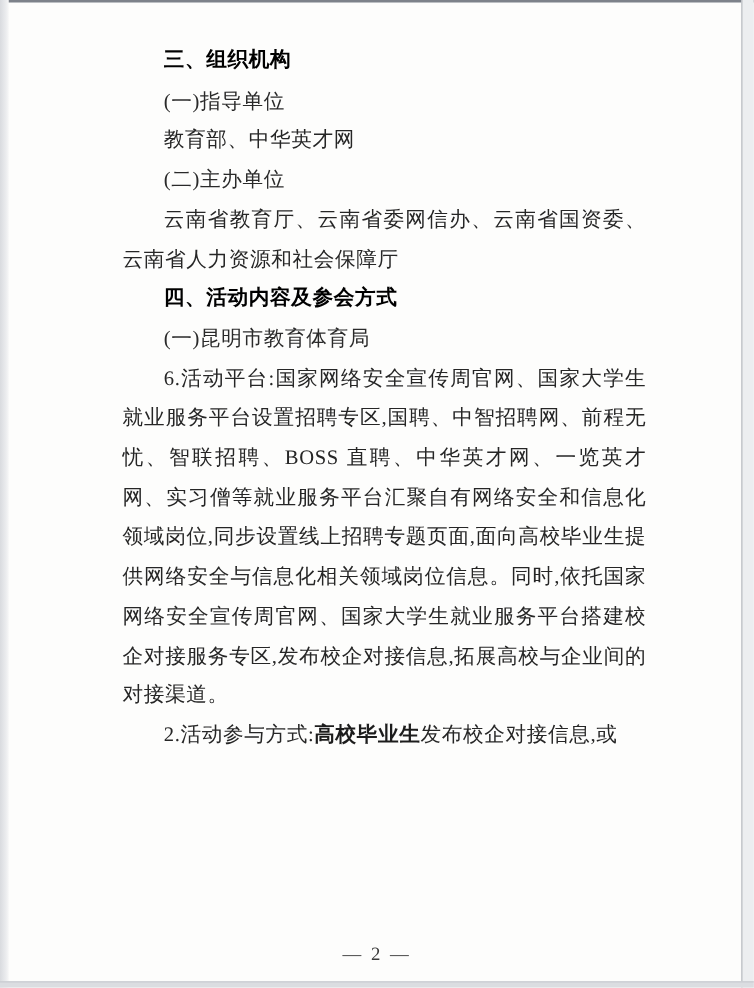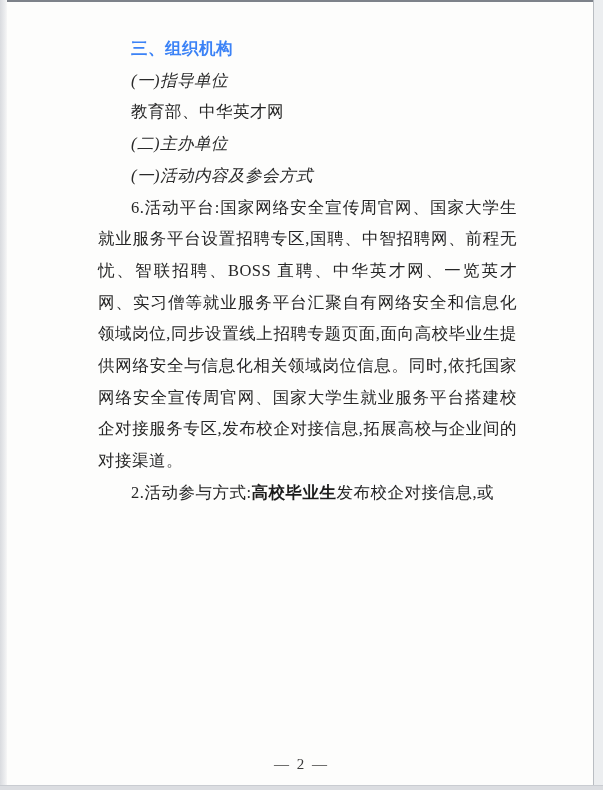--- a/index.html
+++ b/index.html
@@ -54,27 +54,26 @@
   .content p {
     margin: 0;
     line-height: 31.7px;
     text-indent: 2em;
     text-align: justify;
     text-justify: inter-character;
     letter-spacing: 0.5px;
   }
   .p-heading {
     font-weight: bold;
-    font-family: Liberation Serif, serif;
-    color: #3b82f6;
+    font-family: Liberation Mono, monospace;
+    color: #000000;
     letter-spacing: 1px;
     text-align: center;
   }
   .p-kaiti {
-    font-style: italic;
     color: #2a2a2a;
   }
   .bold-run {
     font-weight: bold;
     font-style: normal;
     font-family: Liberation Mono, monospace;
     color: #1c1c1c;
   }
   .page-number {
     position: absolute;
@@ -95,19 +94,21 @@
   <div class="edge-top"></div>
   <div class="edge-left"></div>
   <div class="edge-right"></div>
   <div class="edge-bottom"></div>
 
   <div class="content" id="doc-content">
       <p class="p-heading">三、组织机构</p>
       <p class="p-kaiti">(一)指导单位</p>
       <p class="p-body">教育部、中华英才网</p>
       <p class="p-kaiti">(二)主办单位</p>
-      <p class="p-kaiti">(一)活动内容及参会方式</p>
+      <p class="p-body">云南省教育厅、云南省委网信办、云南省国资委、云南省人力资源和社会保障厅</p>
+      <p class="p-heading">四、活动内容及参会方式</p>
+      <p class="p-kaiti">(一)昆明市教育体育局</p>
       <p class="p-body">6.活动平台:国家网络安全宣传周官网、国家大学生就业服务平台设置招聘专区,国聘、中智招聘网、前程无忧、智联招聘、BOSS 直聘、中华英才网、一览英才网、实习僧等就业服务平台汇聚自有网络安全和信息化领域岗位,同步设置线上招聘专题页面,面向高校毕业生提供网络安全与信息化相关领域岗位信息。同时,依托国家网络安全宣传周官网、国家大学生就业服务平台搭建校企对接服务专区,发布校企对接信息,拓展高校与企业间的对接渠道。</p>
       <p class="p-rich"><span>2.活动参与方式:</span><span class="bold-run">高校毕业生</span><span>发布校企对接信息,或</span></p>
     </div>
 
   <div class="page-number">— 2 —</div>
 </div>
 
 </body></html>

